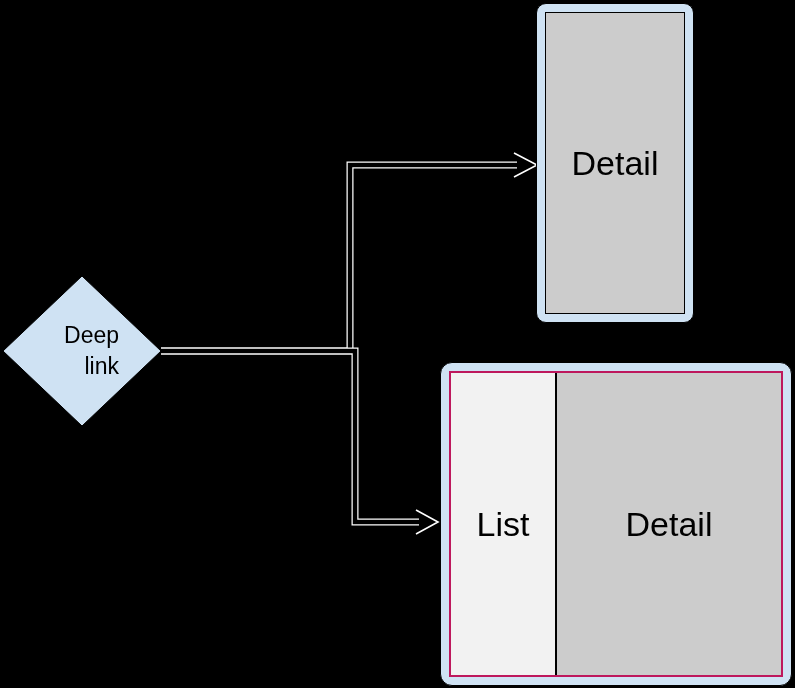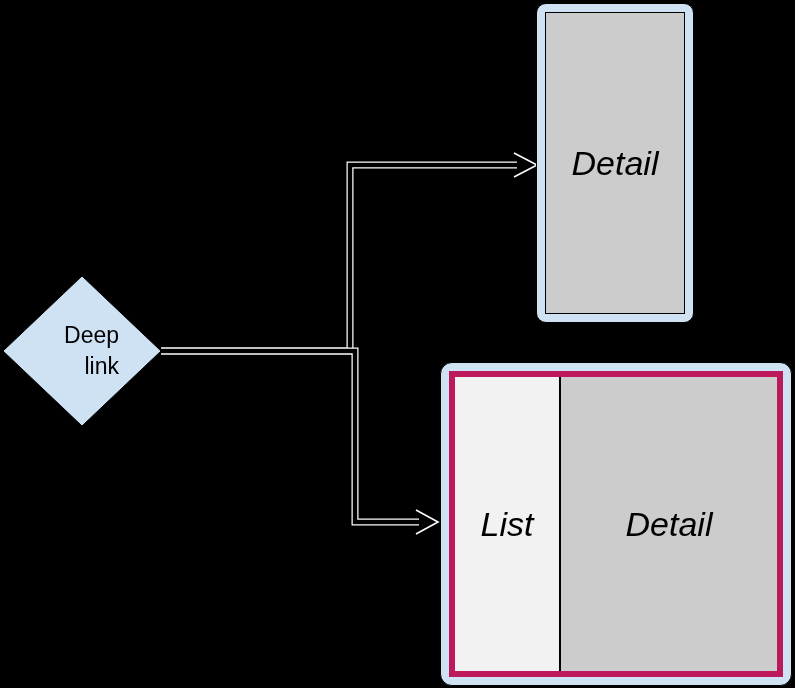--- a/index.html
+++ b/index.html
@@ -14,30 +14,30 @@
   .arrowhead{fill:none;stroke:#ffffff;stroke-width:1.6;stroke-linejoin:miter;}
   .diamond{fill:#cfe2f3;stroke:#000000;stroke-width:1;}
   .diamond-label{
     position:absolute;left:32px;top:306px;width:100px;height:90px;
     display:flex;align-items:center;justify-content:center;
     text-align:right;font-size:23px;line-height:31px;
   }
   .diamond-label span{display:inline-block;width:74px;}
   .device-frame{
     position:absolute;background:#cfe2f3;border:1px solid #000000;
-    box-sizing:border-box;padding:8px;font-style:italic;
+    box-sizing:border-box;padding:8px;
   }
   .phone-frame{left:536px;top:3px;width:158px;height:320px;border-radius:10px;}
   .tablet-frame{left:440px;top:362px;width:352px;height:324px;border-radius:12px;}
   .phone-screen{
     width:100%;height:100%;background:#cccccc;border:1.5px solid #000000;
     box-sizing:border-box;display:flex;align-items:center;justify-content:center;
   }
   .tablet-screen{
-    width:100%;height:100%;border:6px solid #be185d;
+    width:100%;height:100%;border:2px solid #be185d;
     box-sizing:border-box;display:flex;
   }
   .list-pane{
     width:104px;flex:0 0 104px;background:#f2f2f2;border-right:2.5px solid #000000;
     display:flex;align-items:center;justify-content:center;
   }
   .detail-pane{
     flex:1;background:#cccccc;
     display:flex;align-items:center;justify-content:center;
   }

